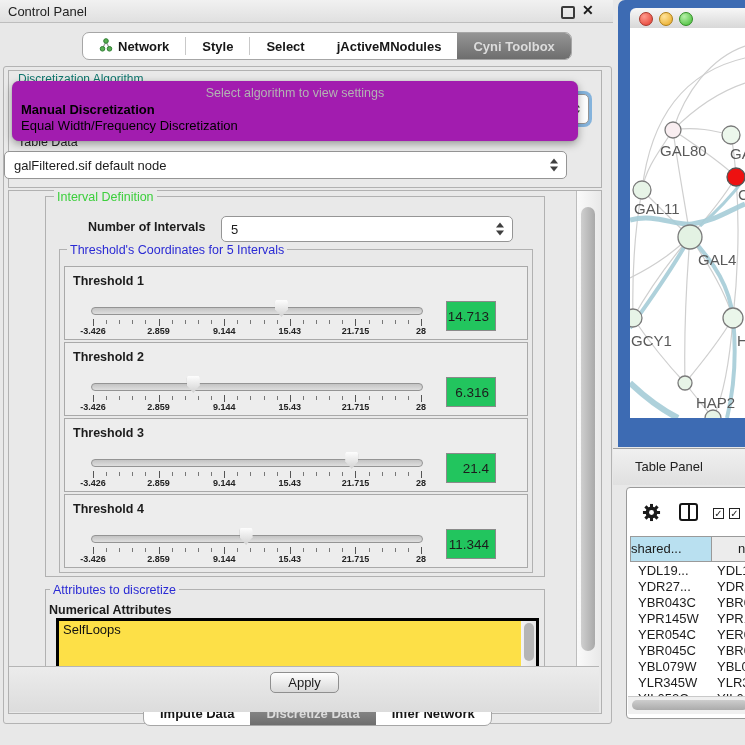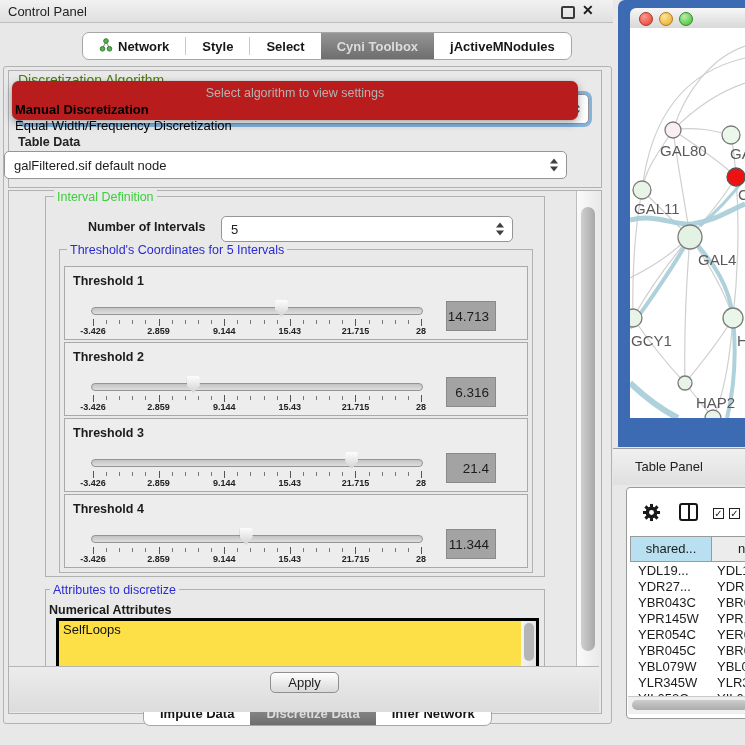--- a/index.html
+++ b/index.html
@@ -19,38 +19,38 @@
   .tabbar .tab.selected{background:linear-gradient(#959595,#6e6e6e);color:#dcdcdc;}
   #top-tabs{left:82px;top:32px;height:26px;}
   #bottom-tabs{left:143px;top:700px;height:24px;}
   
   .cp-container{position:absolute;left:3px;top:66px;width:607px;height:656px;background:#e9e9e9;
                 border:1px solid #b3b3b3;border-radius:3px;}
   .groupbox{position:absolute;border:1px solid #b1b1b1;}
   .grouptitle{position:absolute;top:-7px;font-size:12.5px;background:#e9e9e9;padding:0 3px;white-space:nowrap;}
   
   #algo-group{left:8px;top:70px;width:592px;height:116px;}
-  #algo-title{position:absolute;left:18px;top:72px;font-size:14px;color:#4d7c0f;z-index:1;}
+  #algo-title{position:absolute;left:18px;top:72px;font-size:12px;color:#0f766e;z-index:1;}
   .combo{position:absolute;background:#fff;border:1px solid #959595;border-radius:5px;
          font-size:13px;color:#1d1d1d;}
   .combo .txt{position:absolute;left:9px;top:50%;transform:translateY(-50%);white-space:nowrap;}
   .spin{position:absolute;right:7px;top:50%;transform:translateY(-50%);width:9px;height:13px;}
   .spin:before{content:"";position:absolute;top:0;left:0;border-left:4.5px solid transparent;
                border-right:4.5px solid transparent;border-bottom:5px solid #3f3f3f;}
   .spin:after{content:"";position:absolute;top:8px;left:0;border-left:4.5px solid transparent;
               border-right:4.5px solid transparent;border-top:5px solid #3f3f3f;}
   #algo-combo{left:20px;top:94px;width:567px;height:28px;z-index:2;
               box-shadow:0 0 0 3px rgba(106,165,216,.8);}
   
-  #algo-popup{position:absolute;left:12px;top:81px;width:566px;height:39px;background:#b91c1c;
+  #algo-popup{position:absolute;left:12px;top:81px;width:566px;height:60px;background:#a21caf;
               border-radius:7px;box-shadow:0 3px 9px rgba(0,0,0,.35),0 0 1px rgba(0,0,0,.3);z-index:3;}
   #algo-popup .hint{padding-top:5px;text-align:center;font-size:12.5px;color:#b3b3b3;height:16px;}
-  #algo-popup .opt{font-size:13px;color:#000;padding-left:3px;height:15.5px;line-height:15.5px;}
+  #algo-popup .opt{font-size:13px;color:#000;padding-left:9px;height:15.5px;line-height:15.5px;}
   #algo-popup .opt.bold{font-weight:bold;}
-  #td-label{position:absolute;left:18px;top:135px;font-size:12.5px;color:#222;font-weight:bold;}
+  #td-label{position:absolute;left:18px;top:135px;font-size:12.5px;color:#222;}
   #td-combo{left:4px;top:151px;width:561px;height:26px;}
   
   #lower-panel{left:8px;top:190px;width:592px;height:522px;background:#e9e9e9;}
   #v-scroll{position:absolute;left:576px;top:191px;width:23px;height:475px;
             background:linear-gradient(90deg,#fafafa,#e9e9e9);border-left:1px solid #bdbdbd;}
   #v-thumb{position:absolute;left:4px;top:16px;width:14px;height:444px;border-radius:7px;
            background:linear-gradient(90deg,#cfcfcf,#a9a9a9);}
   #interval-group{left:45px;top:196px;width:498px;height:379px;}
   #interval-title{left:8px;color:#3ccf3c;}
   #noi-label{position:absolute;left:42px;top:23px;font-size:12.5px;font-weight:bold;}
@@ -63,21 +63,21 @@
          border-radius:4px;background:linear-gradient(#c3c3c3,#dedede);}
   .thumb{position:absolute;top:33px;width:13px;height:17px;
          background:linear-gradient(#fdfdfd,#d2d2d2);
          clip-path:polygon(8% 0,92% 0,100% 12%,100% 55%,50% 100%,0 55%,0 12%);
          filter:drop-shadow(0 0 1px #777);}
   .ticks{position:absolute;left:0;top:52px;width:100%;height:8px;}
   .ticks .tick{position:absolute;top:1px;width:1px;height:4px;background:#777;}
   .ticks .tick.major{height:7px;top:0;background:#555;}
   .ticklabels{position:absolute;left:0;top:59px;width:100%;height:11px;}
   .ticklabels span{position:absolute;transform:translateX(-50%);font-size:9px;font-weight:bold;color:#222;}
-  .val{position:absolute;left:381px;top:34px;width:50px;height:30px;background:#a3a3a3;border:1px solid #8a8a8a;
+  .val{position:absolute;left:381px;top:34px;width:50px;height:30px;background:#22c55e;border:1px solid #8a8a8a;
        font-size:13.5px;line-height:30px;text-align:right;padding-right:6px;box-sizing:border-box;}
   #attr-group{left:45px;top:589px;width:498px;height:120px;}
   #attr-title{left:4px;color:#2a2ad4;}
   #attr-subtitle{position:absolute;left:3px;top:13px;font-size:12.5px;font-weight:bold;}
   #attr-list{position:absolute;left:10px;top:28px;width:477px;height:88px;background:#fde047;
              border:3px solid #000000;overflow:hidden;}
   .attr-item{font-size:13px;line-height:17px;padding-left:4px;color:#111;}
   #attr-vscroll{position:absolute;right:0;top:0;width:15px;height:100%;background:linear-gradient(90deg,#f3f3f3,#e4e4e4);}
   #attr-vthumb{position:absolute;right:2px;top:2px;width:10px;height:38px;border-radius:5px;background:#b5b5b5;}
   
@@ -105,21 +105,21 @@
   #tp-toolbar{position:absolute;left:0;top:0;width:100%;height:45px;}
   #gear-icon{position:absolute;left:15px;top:15px;}
   #col-icon{position:absolute;left:52px;top:15px;width:15px;height:14px;border:2px solid #141414;border-radius:3px;}
   #col-icon:before{content:"";position:absolute;left:6.5px;top:0;width:2px;height:14px;background:#141414;}
   .cb-icon{position:absolute;top:20px;width:9px;height:9px;border:1.5px solid #222;font-size:10px;
            line-height:9px;text-align:center;color:#222;}
   #cb1{left:86px;} #cb2{left:102px;}
   #tp-header{position:absolute;left:0;top:48px;width:100%;height:26px;}
   .hcell{position:absolute;top:0;height:24px;border:1px solid #9a9a9a;font-size:13px;line-height:24px;
          box-sizing:content-box;}
-  #hcell0{left:3px;width:80px;background:#b9e0f0;text-align:center;}
+  #hcell0{left:3px;width:80px;background:#b9e0f0;text-align:left;}
   #hcell1{left:84px;width:70px;background:#ececec;padding-left:26px;}
   #tp-rows{position:absolute;left:0;top:75px;width:100%;}
   .tp-row{height:16px;line-height:16px;font-size:13px;white-space:nowrap;}
   .tp-cell{display:inline-block;}
   .tp-cell.c0{padding-left:11px;width:70px;}
   .tp-cell.c1{padding-left:9px;}
   #tp-hscroll{position:absolute;left:1px;top:208px;width:123px;height:17px;background:#f0f0f0;border-top:1px solid #c9c9c9;}
   #tp-hthumb{position:absolute;left:4px;top:3px;width:116px;height:10px;border-radius:6px;
              background:linear-gradient(#cdcdcd,#ababab);}
 </style>
@@ -148,25 +148,25 @@
       <span>Network</span>
     </div>
     <div class="sep"></div>
     <div class="tab">
         <span>Style</span>
       </div>
     <div class="sep"></div>
     <div class="tab">
         <span>Select</span>
       </div>
+    <div class="tab">
+        <span>jActiveMNodules</span>
+      </div>
     <div class="tab selected">
         <span>Cyni Toolbox</span>
-      </div>
-    <div class="tab">
-        <span>jActiveMNodules</span>
       </div>
   </div>
 
   <div class="cp-container"></div>
 
   <div class="groupbox" id="algo-group"></div>
   <div id="algo-title">Discretization Algorithm</div>
   <div class="combo" id="algo-combo">
     <span class="spin"></span>
   </div>

